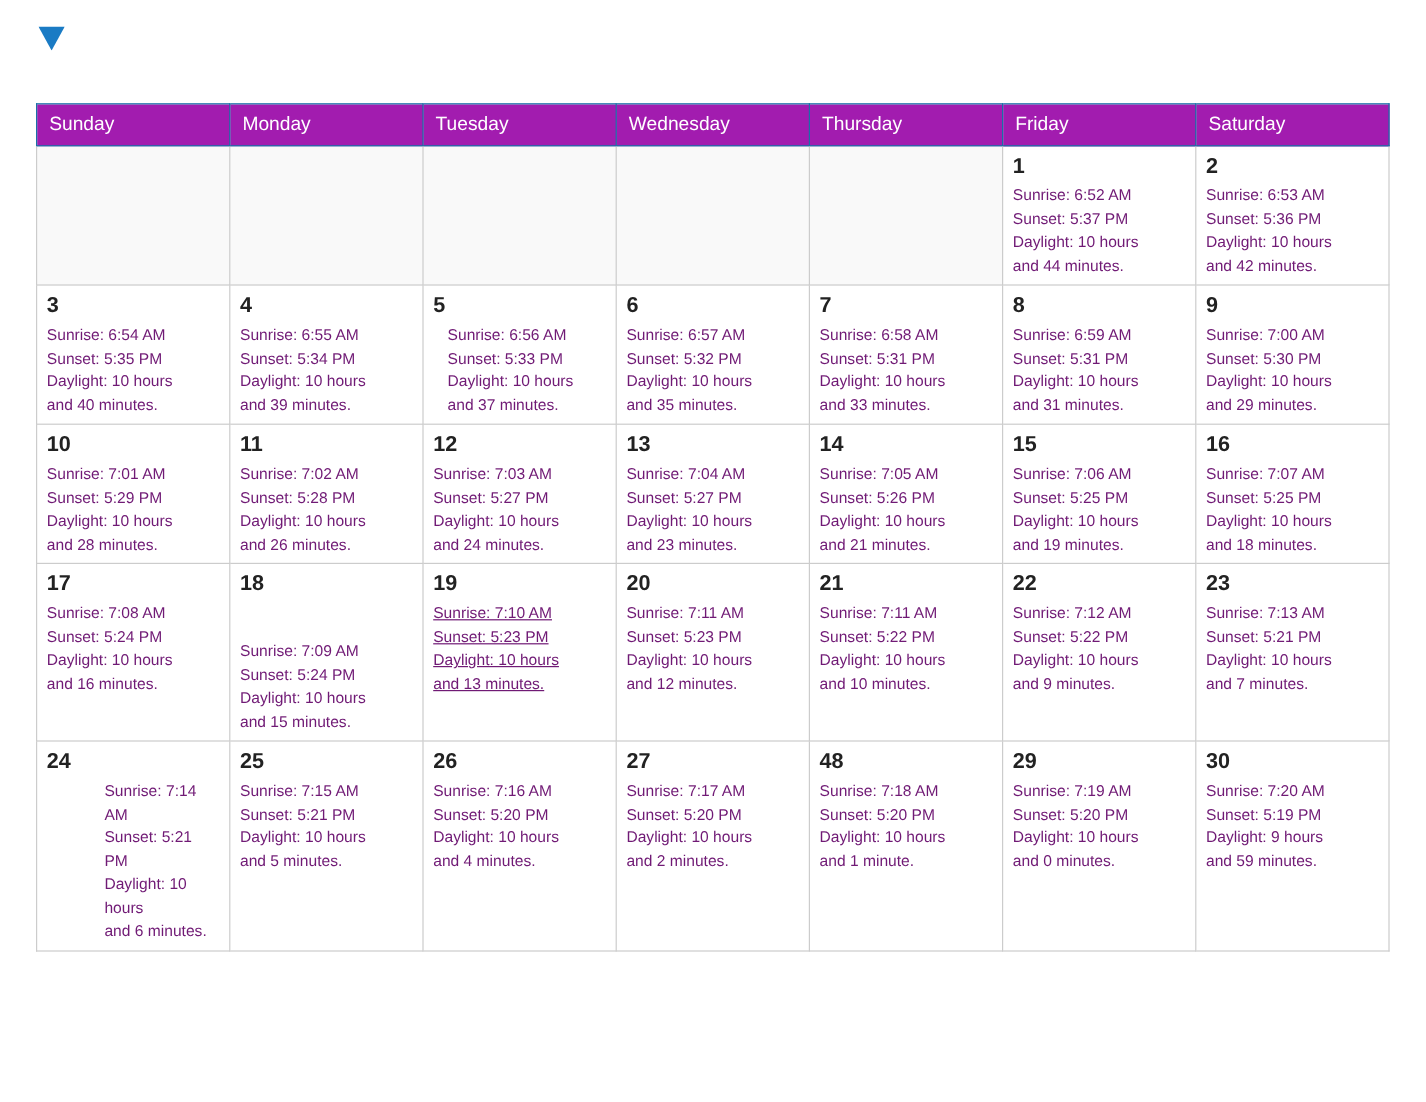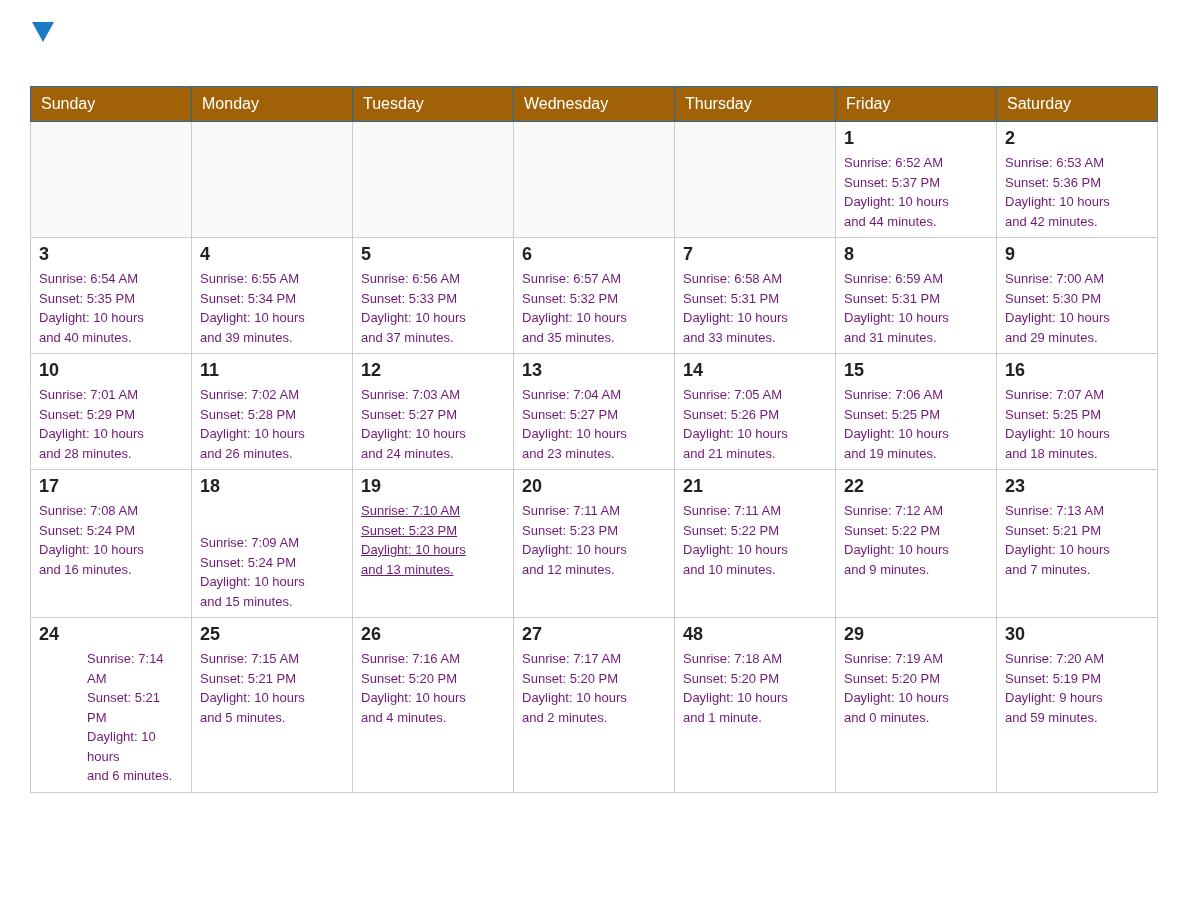--- a/index.html
+++ b/index.html
@@ -26,21 +26,21 @@
     }
     .location-title {
       font-size: 20px;
       color: #555;
     }
     .calendar {
       width: 100%;
       border-collapse: collapse;
     }
     .calendar th {
-      background-color: #a16207;
+      background-color: #a21caf;
       color: #fff;
       padding: 8px 10px;
       text-align: left;
       font-size: 16px;
       font-weight: normal;
       border: 1px solid #1a6fa8;
     }
     .calendar td {
       border: 1px solid #ccc;
       vertical-align: top;
@@ -138,21 +138,21 @@
         </td>
         <td>
           <span class="day-number">4</span>
           <div class="day-info" style="white-space: pre-line;">Sunrise: 6:55 AM
 Sunset: 5:34 PM
 Daylight: 10 hours
 and 39 minutes.</div>
         </td>
         <td>
           <span class="day-number">5</span>
-          <div class="day-info" style="white-space: pre-line;">Sunrise: 6:56 AM
+          <div class="day-info" style="white-space: pre-line; margin-left: 12px;">Sunrise: 6:56 AM
 Sunset: 5:33 PM
 Daylight: 10 hours
 and 37 minutes.</div>
         </td>
         <td>
           <span class="day-number">6</span>
           <div class="day-info" style="white-space: pre-line;">Sunrise: 6:57 AM
 Sunset: 5:32 PM
 Daylight: 10 hours
 and 35 minutes.</div>

